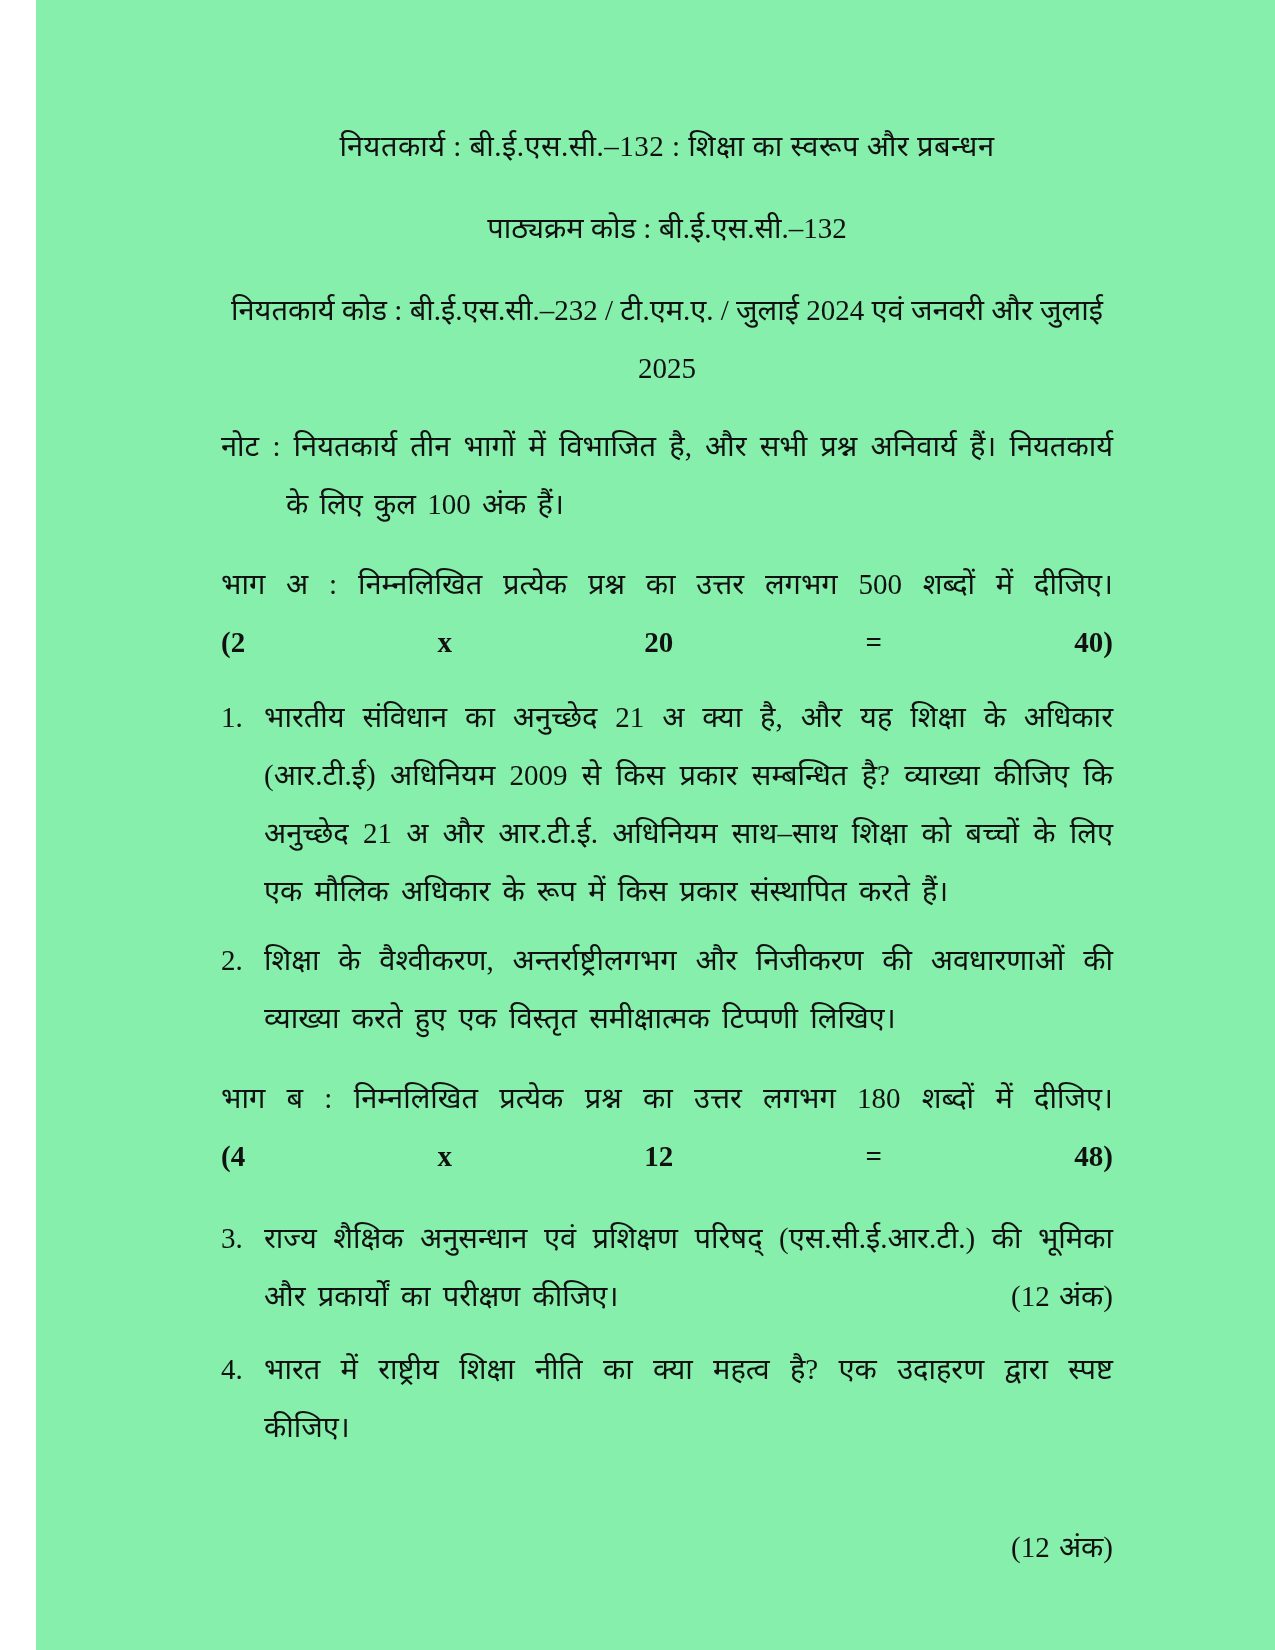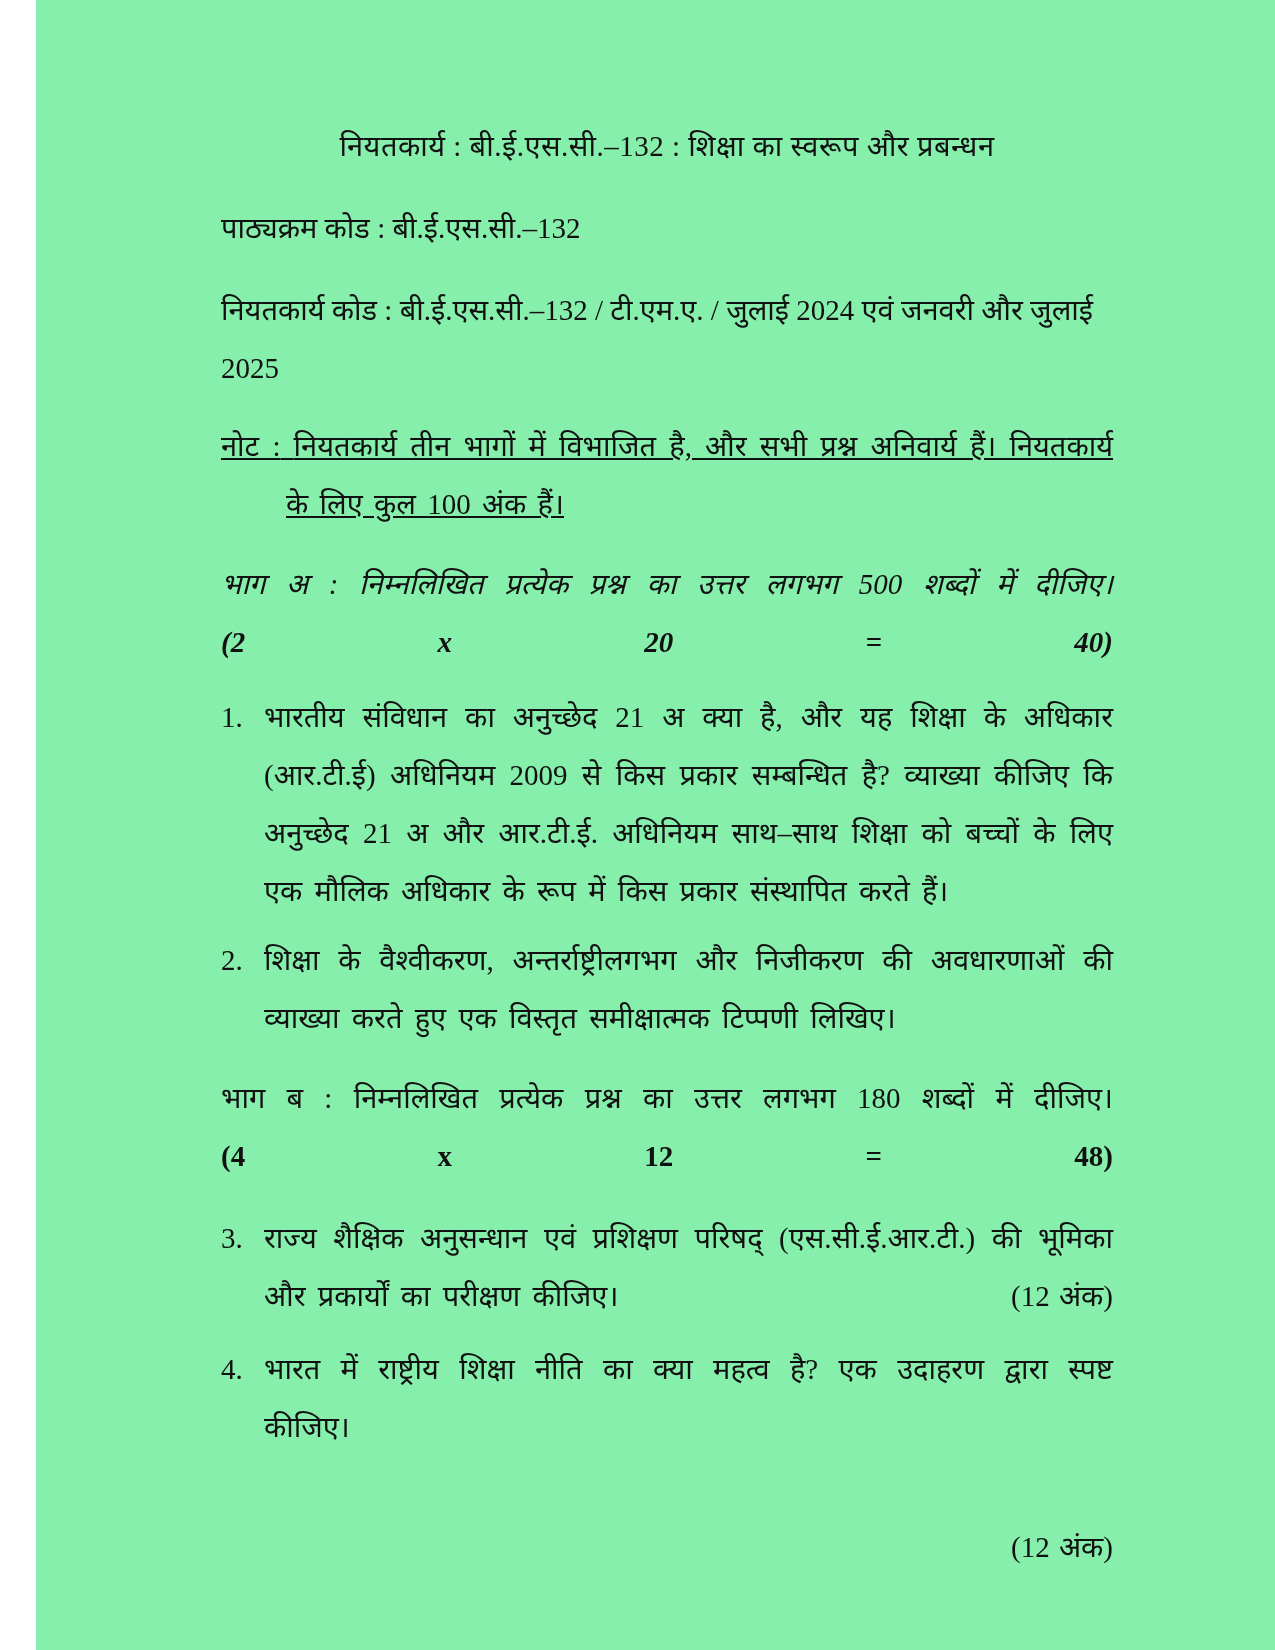--- a/index.html
+++ b/index.html
@@ -22,39 +22,38 @@
     margin-left: 36px;
   }
   .line {
     margin: 0;
   }
   .title {
     text-align: center;
     letter-spacing: 0.5px;
   }
   .align-right {
-    text-align: left;
+    text-align: center;
   }
   .course-code { margin-top: 24px; }
   .assignment-code { margin-top: 24px; }
   .total-marks { margin-top: 19px; }
   .note {
     margin-top: 20px;
     text-align: justify;
     padding-left: 65px;
     text-indent: -65px;
     word-spacing: 4px;
-    text-decoration: underline;
   }
   .section-heading {
     text-align: justify;
     text-align-last: justify;
     word-spacing: 4px;
   }
-  .section-a-heading { margin-top: 22px; font-style: italic; }
+  .section-a-heading { margin-top: 22px; }
   .section-b-heading { margin-top: 22px; }
   .marks-formula {
     font-family: "Liberation Serif", "DejaVu Serif", serif;
     font-weight: bold;
     white-space: nowrap;
   }
   .question {
     display: flex;
     align-items: flex-start;
   }
@@ -87,21 +86,21 @@
 </style>
 </head>
 <body>
 
 <div class="page">
 
   <p class="line title">नियतकार्य : बी.ई.एस.सी.–132 : शिक्षा का स्वरूप और प्रबन्धन</p>
 
   <p class="line align-right course-code">पाठ्यक्रम कोड : बी.ई.एस.सी.–132</p>
 
-  <p class="line align-right assignment-code">नियतकार्य कोड : बी.ई.एस.सी.–132 / टी.एम.ए. / जुलाई 2024 एवं जनवरी और जुलाई 2025</p>
+  <p class="line align-right assignment-code">नियतकार्य कोड : बी.ई.एस.सी.–232 / टी.एम.ए. / जुलाई 2024 एवं जनवरी और जुलाई 2025</p>
 
 
   <p class="line note"><span>नोट :</span> <span>नियतकार्य तीन भागों में विभाजित है, और सभी प्रश्न अनिवार्य हैं। नियतकार्य के लिए कुल 100 अंक हैं।</span></p>
 
   <p class="line section-heading section-a-heading"><span>भाग अ : निम्नलिखित प्रत्येक प्रश्न का उत्तर लगभग 500 शब्दों में दीजिए।</span> <span class="marks-formula">(2 x 20 = 40)</span></p>
 
   <div class="question q1">
     <span class="qnum">1.</span>
     <span class="qtext">भारतीय संविधान का अनुच्छेद 21 अ क्या है, और यह शिक्षा के अधिकार (आर.टी.ई) अधिनियम 2009 से किस प्रकार सम्बन्धित है? व्याख्या कीजिए कि अनुच्छेद 21 अ और आर.टी.ई. अधिनियम साथ–साथ शिक्षा को बच्चों के लिए एक मौलिक अधिकार के रूप में किस प्रकार संस्थापित करते हैं।</span>
   </div>

